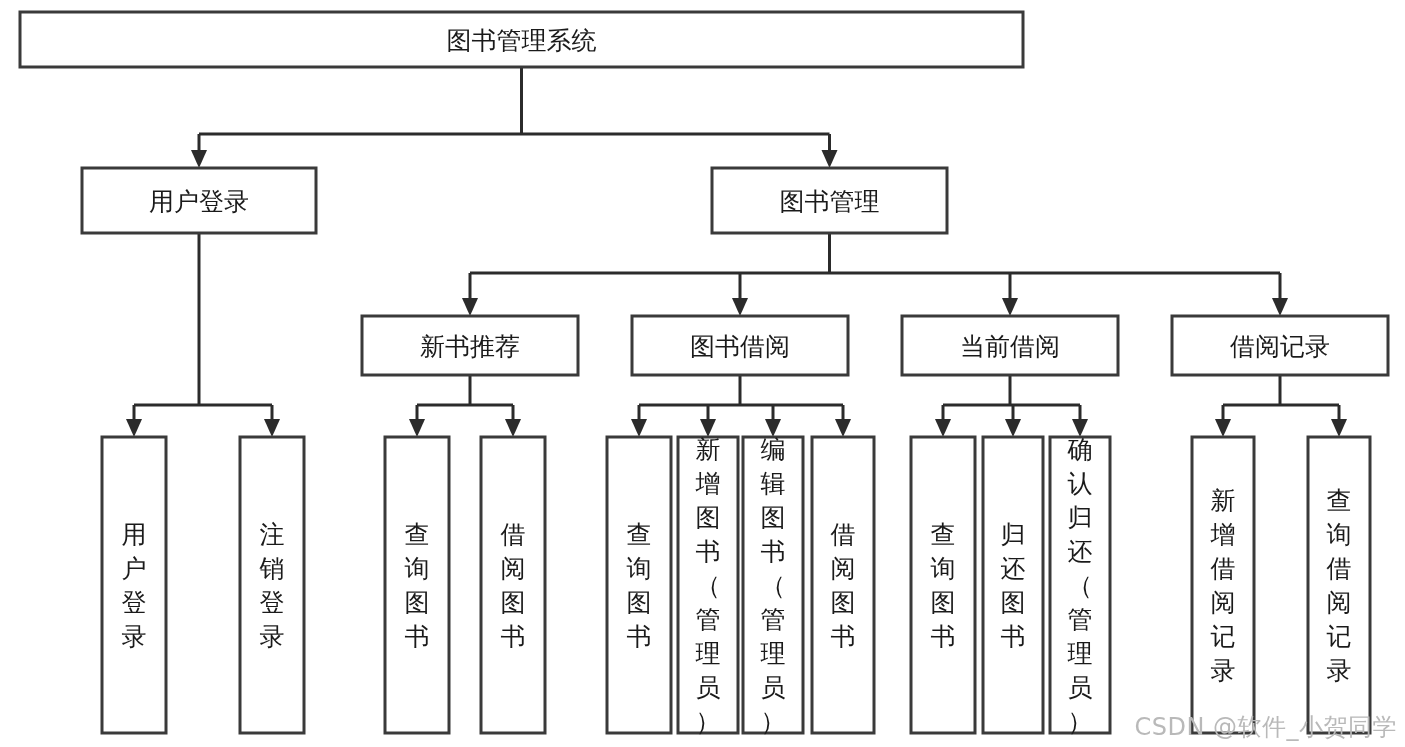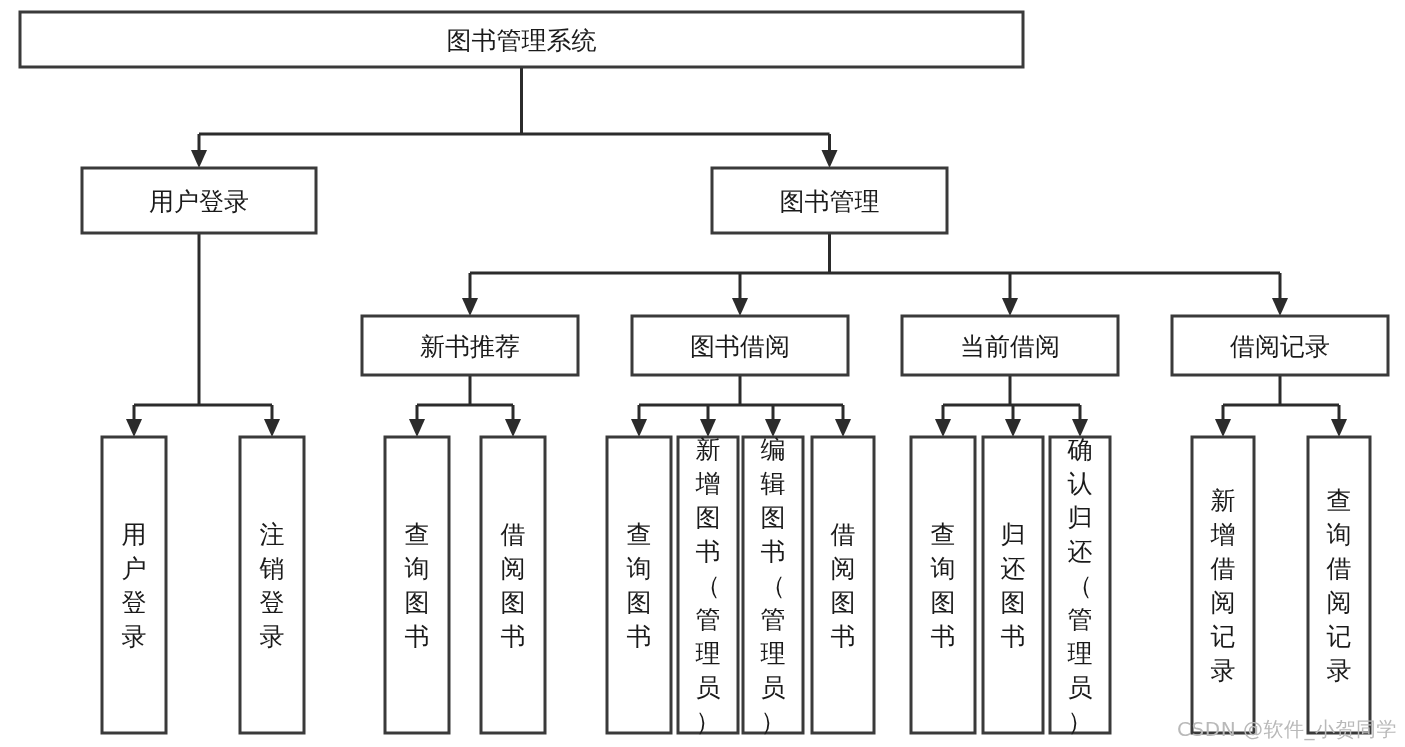--- a/index.html
+++ b/index.html
@@ -52,21 +52,21 @@
     font-family: "DejaVu Sans", "Liberation Sans", sans-serif;
     font-size: 25px;
     fill: #1a1a1a;
     text-anchor: middle;
   }
   .watermark-text {
     position: absolute;
     right: 8px;
     bottom: 4px;
     font-family: "DejaVu Sans", "Liberation Sans", sans-serif;
-    font-size: 20px;
+    font-size: 24px;
     color: #b9b9b9;
     letter-spacing: 0.5px;
     white-space: nowrap;
     pointer-events: none;
   }
 </style>
 </head>
 <body>
 
 <div id="diagram-root">

